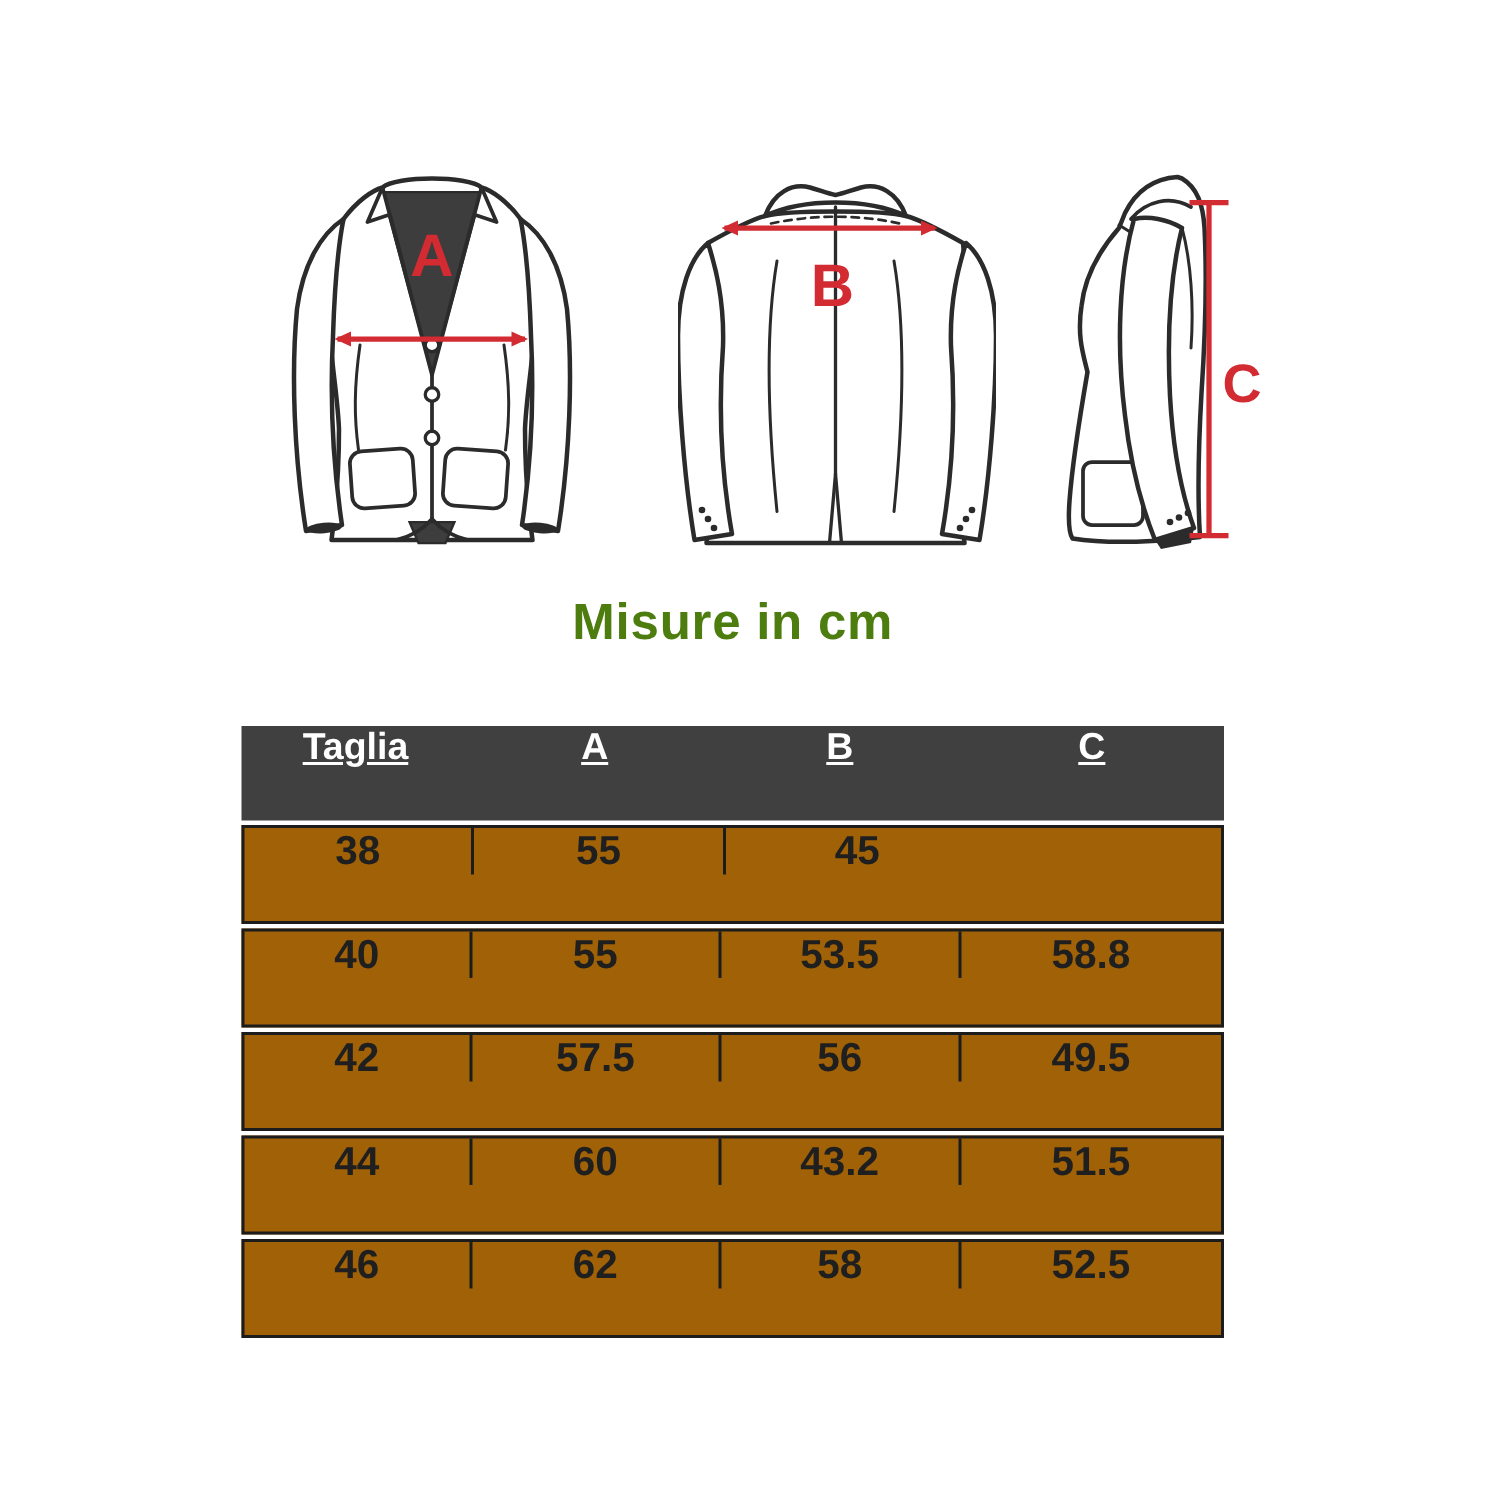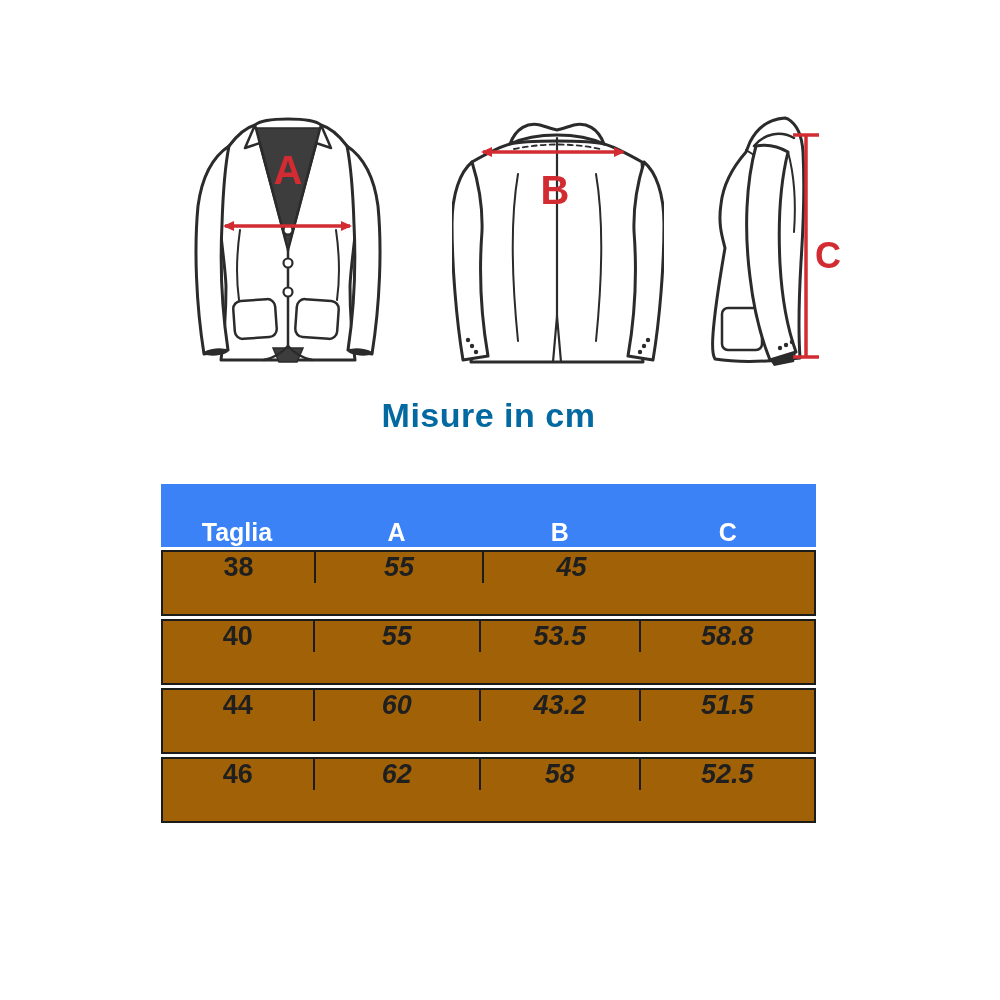--- a/index.html
+++ b/index.html
@@ -16,39 +16,39 @@
   .thin    { fill:none; stroke:#2b2b2b; stroke-width:2; stroke-linecap:round; }
   .mid     { fill:none; stroke:#2b2b2b; stroke-width:2.5; stroke-linecap:round; }
   .darkfill{ fill:#3d3d3d; stroke:#2b2b2b; stroke-width:1.5; }
   .btn     { fill:#ffffff; stroke:#2b2b2b; stroke-width:2.2; }
   .dot     { fill:#2b2b2b; stroke:none; }
   .mline   { stroke-width:3.5; fill:none; stroke-linecap:butt; }
   .mlabel  { font-family:"Liberation Sans", sans-serif; font-weight:bold; text-anchor:middle; }
 
   .page-title {
     position:absolute; left:161px; width:655px; top:396px;
-    text-align:center; font-size:34px; font-weight:bold; color:#0369a1;
+    text-align:center; font-size:34px; font-weight:bold; color:#4d7c0f;
     letter-spacing:0.5px;
   }
 
   .size-table { position:absolute; left:161px; top:484px; width:655px; }
   .t-head {
-    display:flex; align-items:flex-end; height:63px;
-    background:#3b82f6; color:#ffffff; font-weight:bold; font-size:25px;
+    display:flex; align-items:flex-start; height:63px;
+    background:#404040; color:#ffffff; font-weight:bold; font-size:25px;text-decoration:underline;
   }
   .t-row {
     display:flex; align-items:flex-start; height:62px; margin-top:3px;
     border:2px solid #1c1c1c; background:#a16207;
     font-weight:bold; font-size:27px; color:#1f1f1f;
   }
   .t-cell {
     display:flex; align-items:center; justify-content:center; text-align:center;
   }
   .c0 { width:23.2%; } .c1 { width:25.5%; } .c2 { width:24.4%; } .c3 { width:26.9%; }
-  .t-row .t-cell + .t-cell { border-left:2px solid #1c1c1c;font-style:italic; }
+  .t-row .t-cell + .t-cell { border-left:2px solid #1c1c1c; }
 </style>
 </head>
 <body>
 
 <div class="canvas">
 
   <div class="fig fig-front">
     <svg viewBox="0 0 220 258">
       <g>
 
@@ -166,20 +166,26 @@
       <div class="t-cell c1">55</div>
       <div class="t-cell c3">45</div>
     </div>
     <div class="t-row">
       <div class="t-cell c0">40</div>
       <div class="t-cell c1">55</div>
       <div class="t-cell c2">53.5</div>
       <div class="t-cell c3">58.8</div>
     </div>
     <div class="t-row">
+      <div class="t-cell c0">42</div>
+      <div class="t-cell c1">57.5</div>
+      <div class="t-cell c2">56</div>
+      <div class="t-cell c3">49.5</div>
+    </div>
+    <div class="t-row">
       <div class="t-cell c0">44</div>
       <div class="t-cell c1">60</div>
       <div class="t-cell c2">43.2</div>
       <div class="t-cell c3">51.5</div>
     </div>
     <div class="t-row">
       <div class="t-cell c0">46</div>
       <div class="t-cell c1">62</div>
       <div class="t-cell c2">58</div>
       <div class="t-cell c3">52.5</div>

